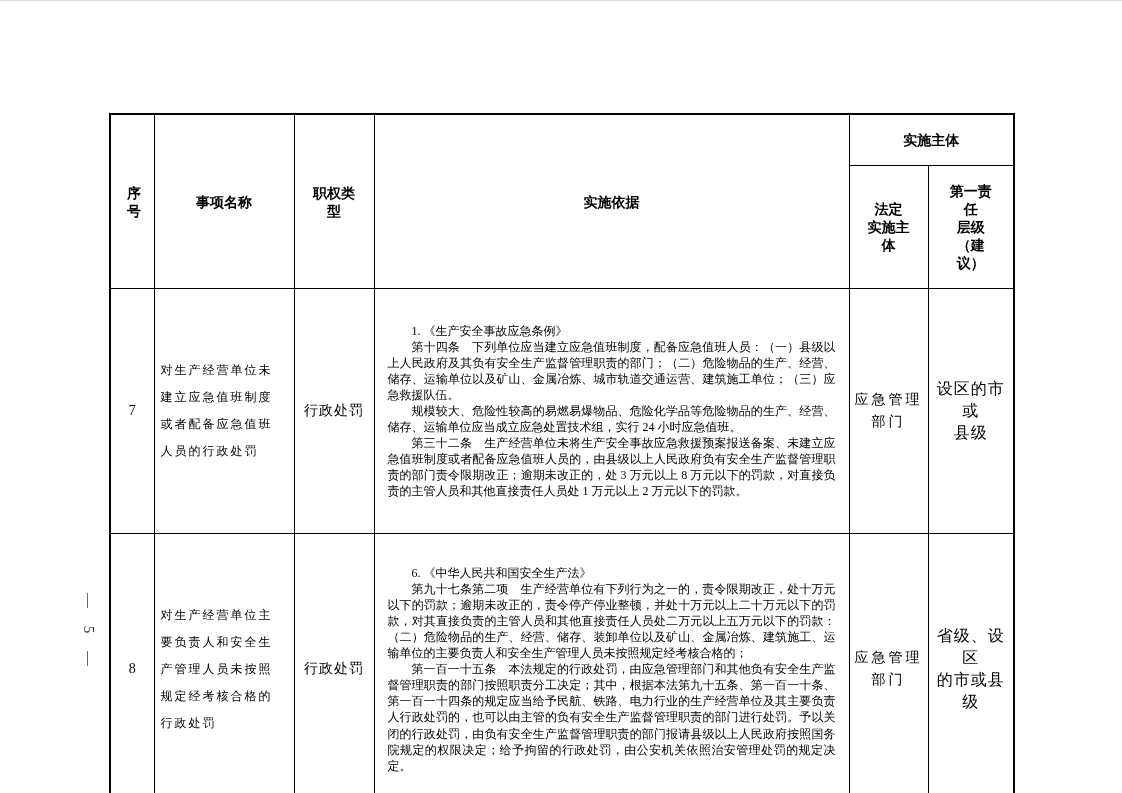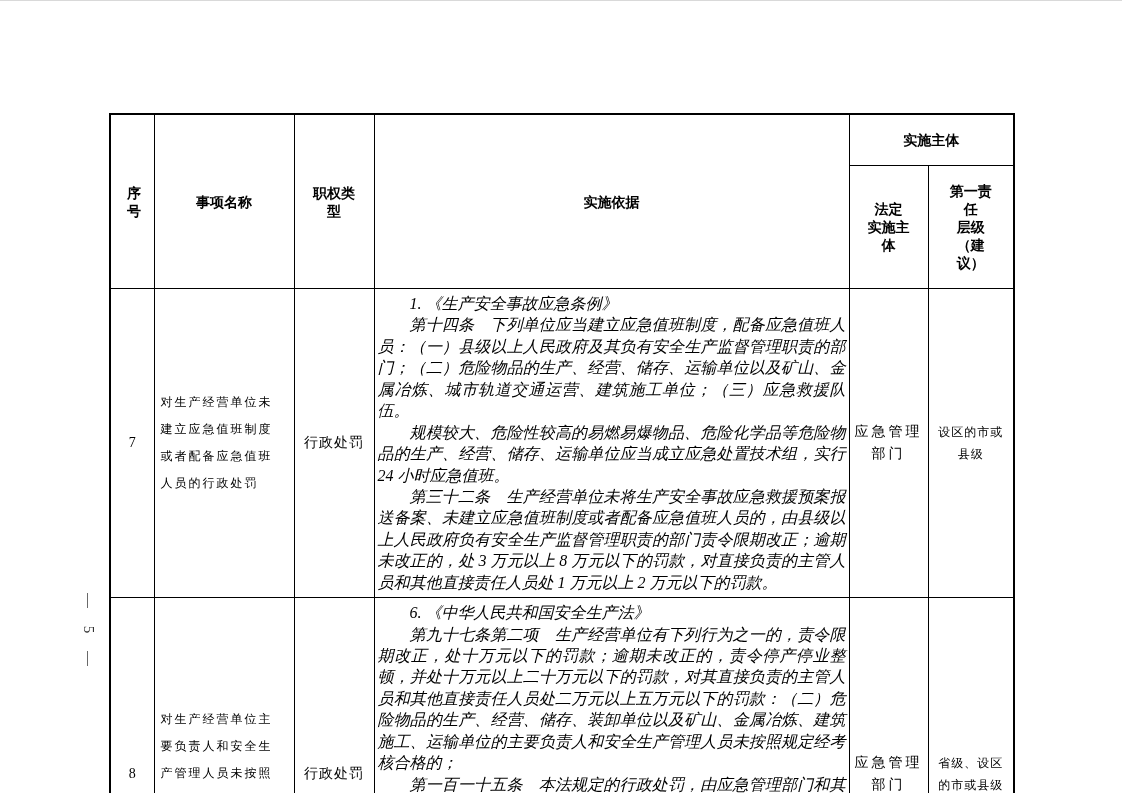--- a/index.html
+++ b/index.html
@@ -73,41 +73,40 @@
     text-align: left;
   }
   td.c-type {
     text-align: center;
     vertical-align: middle;
     font-size: 14px;
     letter-spacing: 1px;
   }
   td.c-basis {
     vertical-align: middle;
-    font-size: 16px;
+    font-size: 12px;
     line-height: 1.34;
-    padding: 4px 3px;
+    padding: 4px 13px;
     text-align: justify;
-    font-style: italic;
   }
   td.c-basis p {
     margin: 0;
     text-indent: 2em;
   }
   td.c-subject {
     text-align: center;
     vertical-align: middle;
     font-size: 14px;
     letter-spacing: 3px;
     line-height: 22px;
   }
   td.c-level {
     text-align: center;
     vertical-align: middle;
-    font-size: 12px;
+    font-size: 16px;
     letter-spacing: 1px;
     line-height: 22px;
   }
 </style>
 </head>
 <body>
 
 <div class="page">
   <div class="scan-line"></div>
 

